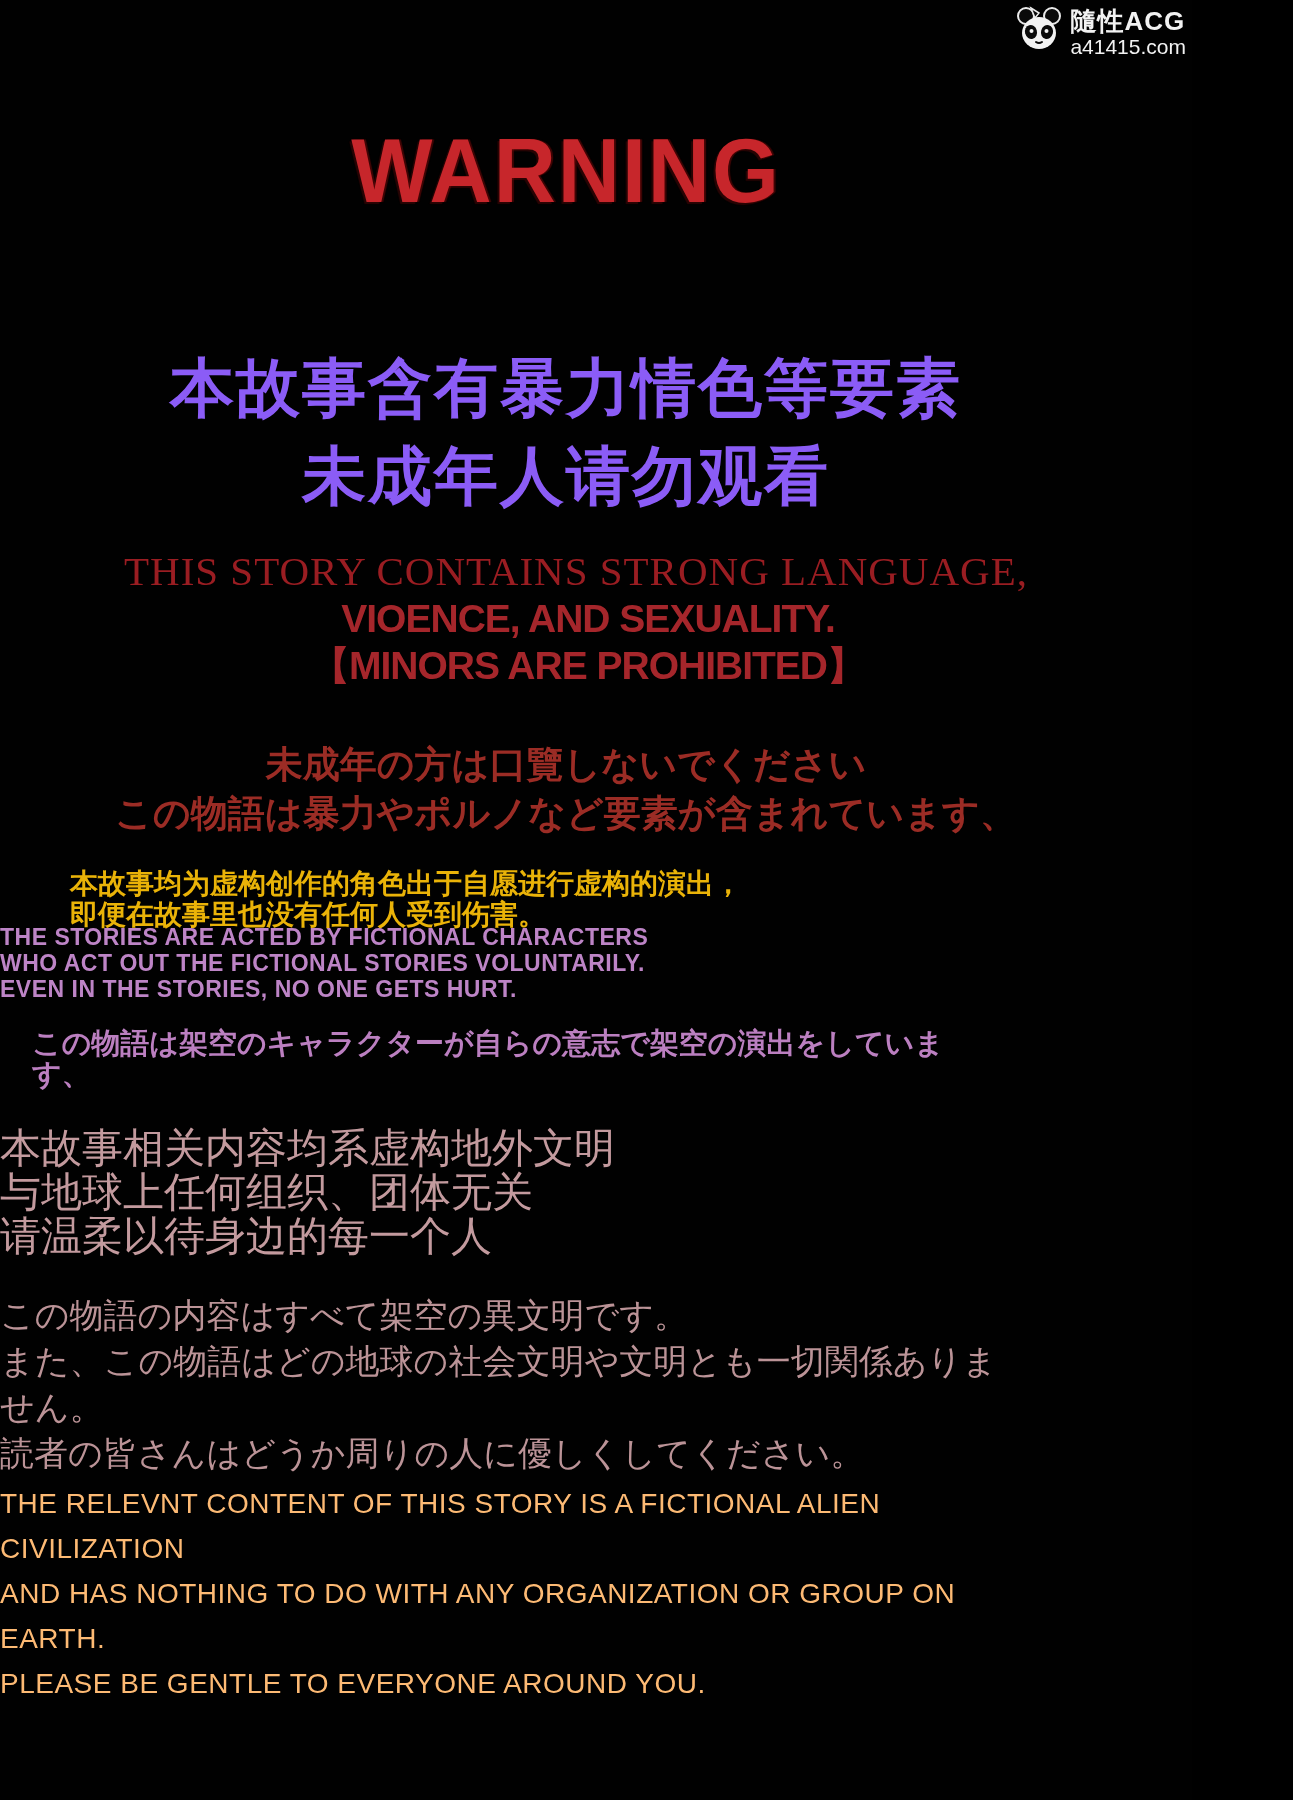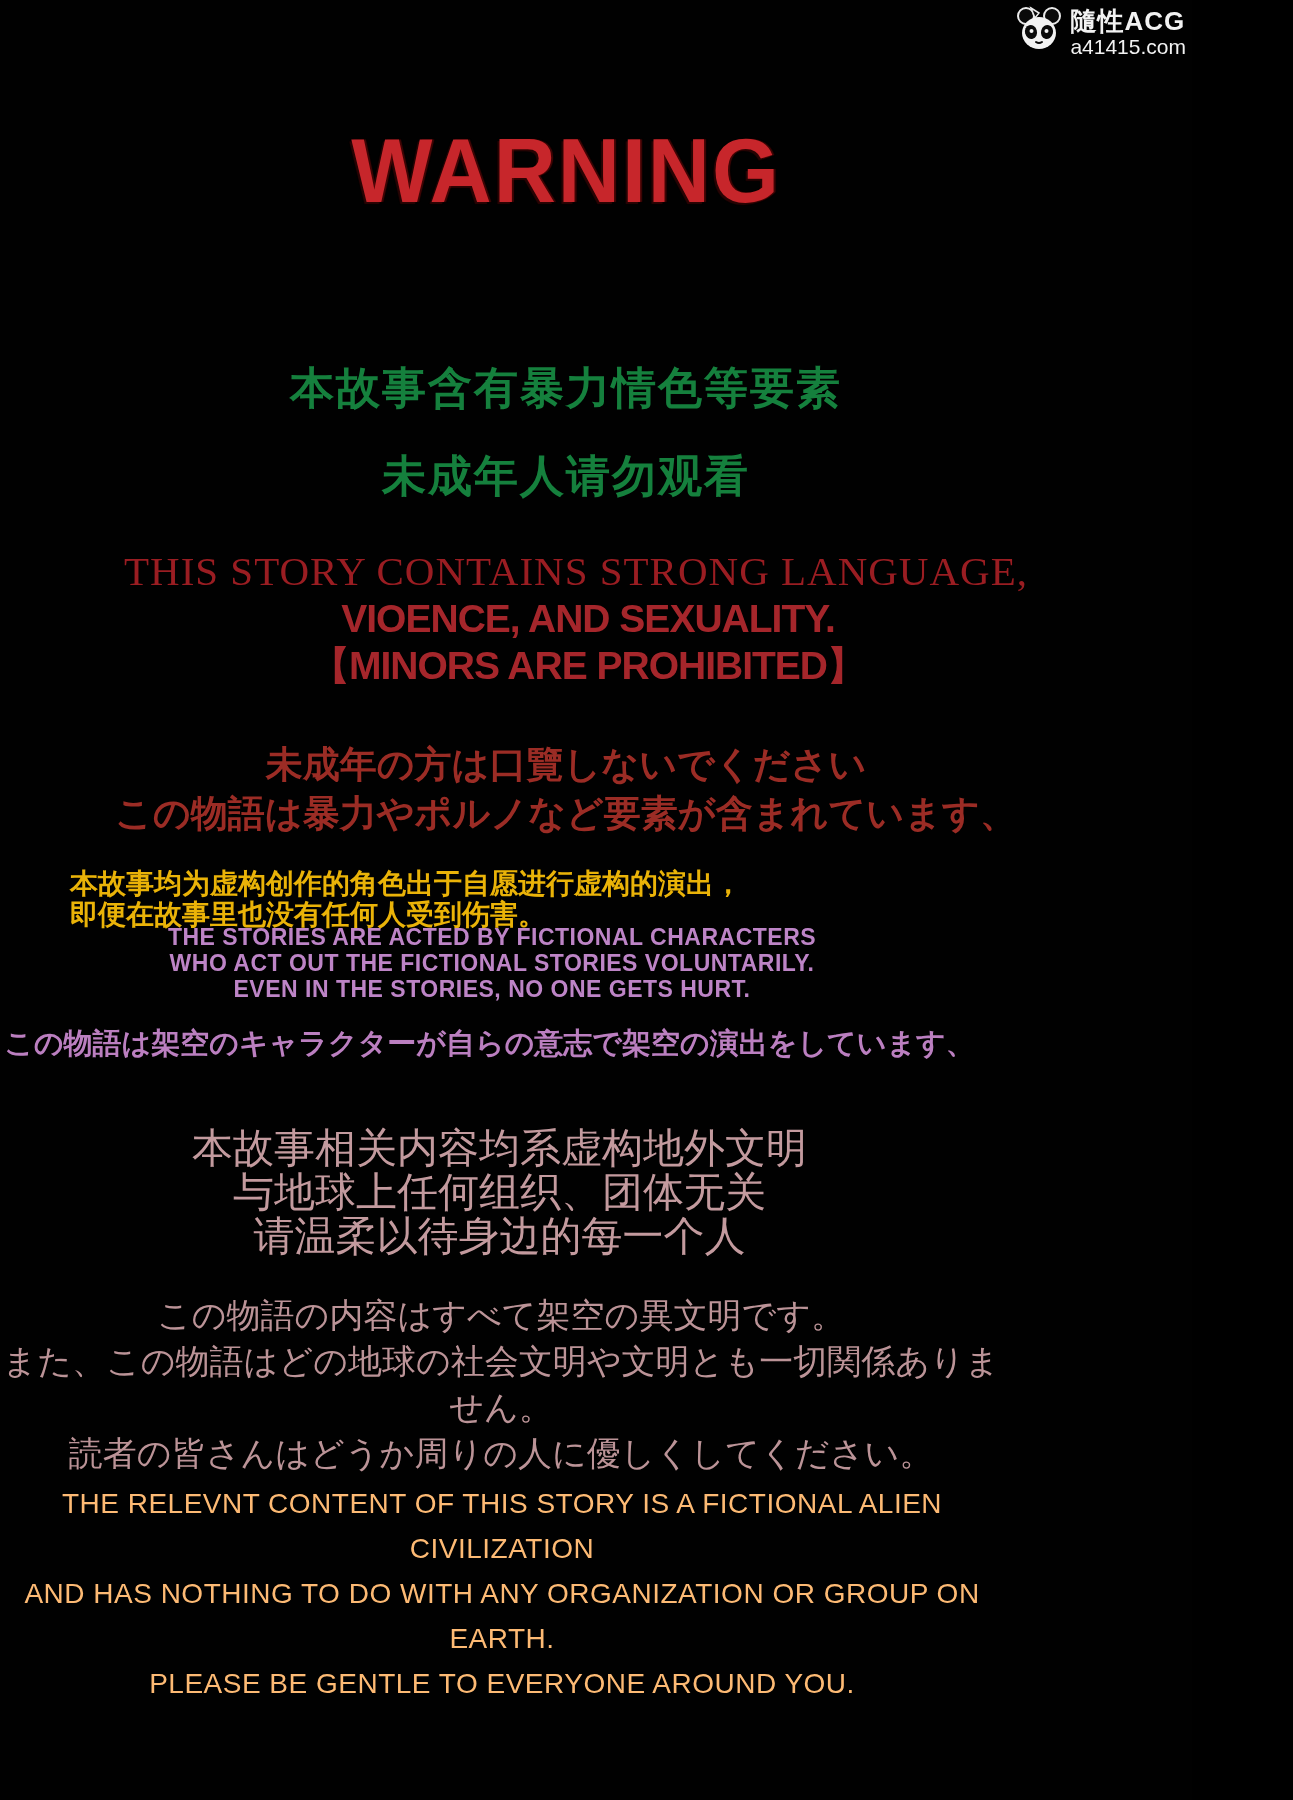--- a/index.html
+++ b/index.html
@@ -5,56 +5,56 @@
   html,body{margin:0;padding:0;background:#000;}
   #page{
     position:relative;
     width:1192px;height:1800px;
     background:#010101;
     overflow:hidden;
     font-family:"Liberation Sans","DejaVu Sans",sans-serif;
   }
   .abs{position:absolute;}
   .ctr{left:0;right:60px;text-align:center;}
-  .rt{text-align:center;}
+  .rt{text-align:left;}
 
   
   #logo{top:6px;right:6px;display:flex;align-items:center;gap:7px;}
   #logo .txt{line-height:1.05;color:#f2f2f2;}
   #logo .brand{font-size:26px;font-weight:700;letter-spacing:1px;}
   #logo .site{font-size:21px;font-weight:400;}
 
   
   #warning{
     top:122px;font-size:86px;font-weight:900;letter-spacing:2px;
     color:#c7262b;
     font-family:"Liberation Sans","DejaVu Sans",sans-serif;
     text-shadow:2px 0 1px rgba(120,10,10,.55), -2px 1px 1px rgba(90,8,8,.45);
     transform:scaleY(1.05);
   }
 
   
-  #headline-cn{top:344px;font-size:44px;line-height:88px;font-weight:900;color:#15803d;letter-spacing:2px;}
+  #headline-cn{top:344px;font-size:64px;line-height:88px;font-weight:900;color:#8b5cf6;letter-spacing:2px;}
 
   
   #notice-en{top:548px;line-height:47px;color:#a5262b;}
   #notice-en .serif{font-family:"Liberation Serif","DejaVu Serif",serif;font-size:41px;color:#9a1d22;letter-spacing:1px;margin-left:20px;}
   #notice-en .sans{font-size:39px;font-weight:700;letter-spacing:-1px;color:#a5262b;margin-left:44px;}
 
   
   #notice-jp{top:740px;font-size:37px;line-height:49px;color:#9b2c25;font-weight:700;}
 
   
   #disc-cn{top:868px;left:70px;font-size:28px;line-height:31px;color:#eab308;font-weight:700;text-align:left;}
 
   
   #disc-en{top:924px;right:208px;left:0;font-size:23px;line-height:26px;color:#bd84c6;font-weight:700;letter-spacing:.5px;}
 
   
-  #disc-jp{top:1028px;right:213px;left:0;font-size:29px;line-height:31px;color:#bb7fc0;font-weight:700;}
+  #disc-jp{top:1028px;right:213px;left:0;font-size:29px;line-height:31px;color:#bb7fc0;font-weight:700;padding-left:32px;}
 
   
   #fict-cn{top:1126px;right:193px;left:0;font-size:41px;line-height:44px;color:#c39a9e;font-weight:400;}
 
   
   #fict-jp{top:1292px;right:190px;left:0;font-size:34px;line-height:46px;color:#bb9397;font-weight:400;}
 
   
   #fict-en{top:1481px;right:188px;left:0;font-size:28px;line-height:45px;color:#fdba74;font-weight:400;letter-spacing:.5px;}
 </style>

